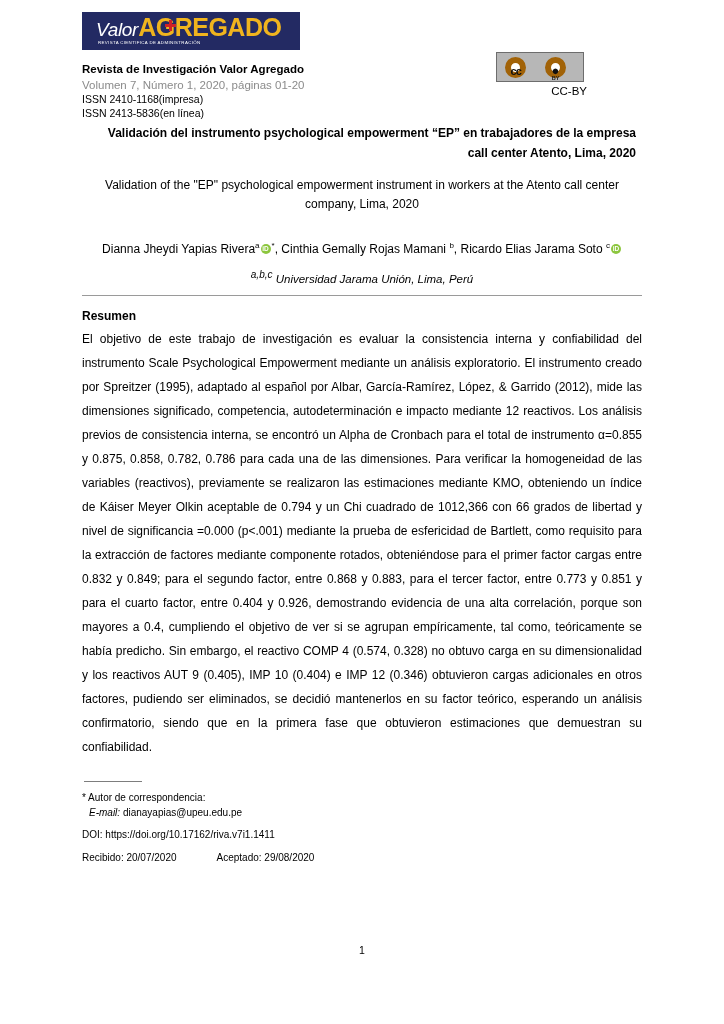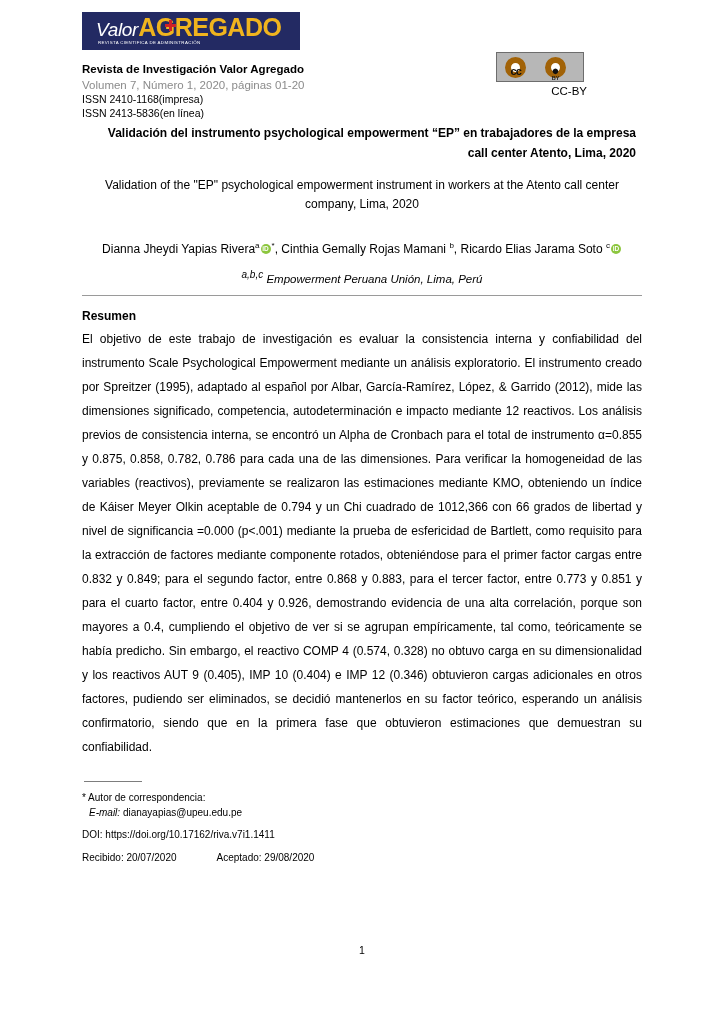--- a/index.html
+++ b/index.html
@@ -301,21 +301,21 @@
     <div class="title-es">Validación del instrumento psychological empowerment “EP” en trabajadores de la empresa call center Atento, Lima, 2020</div>
     <div class="title-en">Validation of the "EP" psychological empowerment instrument in workers at the Atento call center company, Lima, 2020</div>
   </div>
 
   <div class="authors">
     <span>Dianna Jheydi Yapias Rivera</span><sup class="aff">a</sup><span class="orcid">iD</span><sup class="aff">*</sup><span>, </span><span>Cinthia Gemally Rojas Mamani</span> <sup class="aff">b</sup><span>, </span><span>Ricardo Elias Jarama Soto</span> <sup class="aff">c</sup><span class="orcid">iD</span>
   </div>
 
   <div class="affiliation">
     <span class="aff-marks">a,b,c</span>
-    <span>Empowerment Peruana Unión, Lima, Perú</span>
+    <span>Universidad Jarama Unión, Lima, Perú</span>
   </div>
 
   <hr class="rule-full">
 
   <div class="abstract-head">Resumen</div>
   <div class="abstract-body">El objetivo de este trabajo de investigación es evaluar la consistencia interna y confiabilidad del instrumento Scale Psychological Empowerment mediante un análisis exploratorio. El instrumento creado por Spreitzer (1995), adaptado al español por Albar, García-Ramírez, López, &amp; Garrido (2012), mide las dimensiones significado, competencia, autodeterminación e impacto mediante 12 reactivos. Los análisis previos de consistencia interna, se encontró un Alpha de Cronbach para el total de instrumento α=0.855 y 0.875, 0.858, 0.782, 0.786 para cada una de las dimensiones. Para verificar la homogeneidad de las variables (reactivos), previamente se realizaron las estimaciones mediante KMO, obteniendo un índice de Káiser Meyer Olkin aceptable de 0.794 y un Chi cuadrado de 1012,366 con 66 grados de libertad y nivel de significancia =0.000 (p&lt;.001) mediante la prueba de esfericidad de Bartlett, como requisito para la extracción de factores mediante componente rotados, obteniéndose para el primer factor cargas entre 0.832 y 0.849; para el segundo factor, entre 0.868 y 0.883, para el tercer factor, entre 0.773 y 0.851 y para el cuarto factor, entre 0.404 y 0.926, demostrando evidencia de una alta correlación, porque son mayores a 0.4, cumpliendo el objetivo de ver si se agrupan empíricamente, tal como, teóricamente se había predicho. Sin embargo, el reactivo COMP 4 (0.574, 0.328) no obtuvo carga en su dimensionalidad y los reactivos AUT 9 (0.405), IMP 10 (0.404) e IMP 12 (0.346) obtuvieron cargas adicionales en otros factores, pudiendo ser eliminados, se decidió mantenerlos en su factor teórico, esperando un análisis confirmatorio, siendo que en la primera fase que obtuvieron estimaciones que demuestran su confiabilidad.</div>
 
   <div class="foot-area">
     <hr class="rule-short">
     <div class="fn-line">* Autor de correspondencia:</div>

